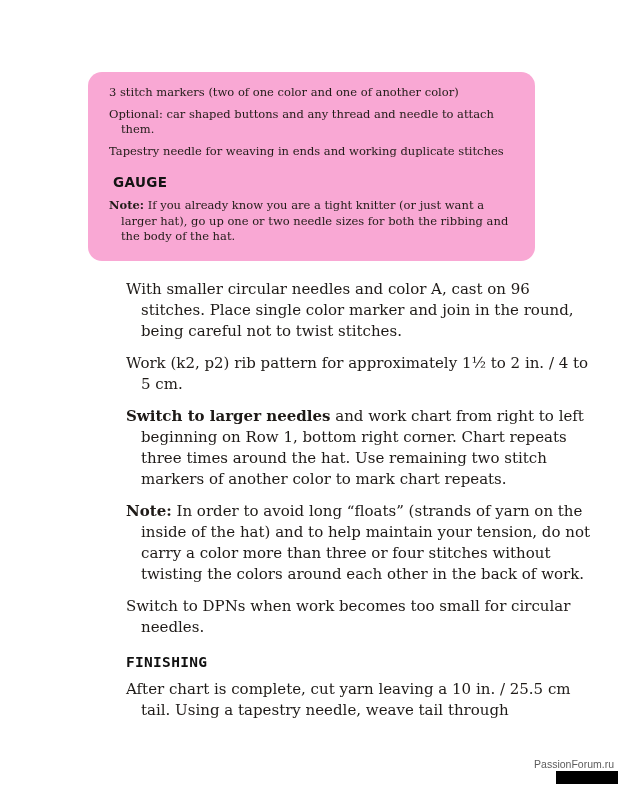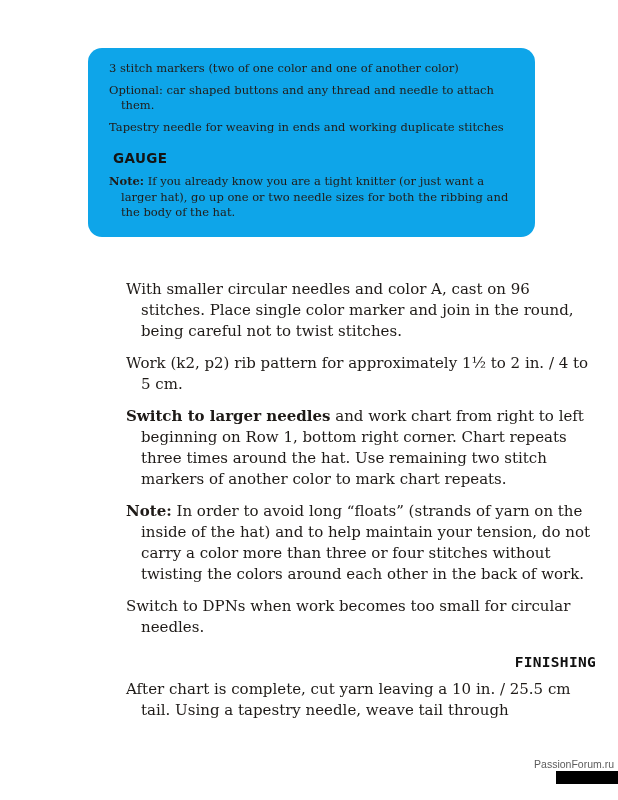--- a/index.html
+++ b/index.html
@@ -11,25 +11,25 @@
     overflow: hidden;
     font-family: "DejaVu Serif", serif;
     color: #1e1a17;
   }
   .page { position: absolute; inset: 0; }
 
   
   .box {
     position: absolute;
     left: 88px;
-    top: 48px;
+    top: 72px;
     width: 447px;
     box-sizing: border-box;
     padding: 13px 22px 10px 21px;
-    background: #0ea5e9;
+    background: #f9a8d4;
     border-radius: 14px;
   }
   .box-item {
     font-size: 11.5px;
     line-height: 15.5px;
     margin: 0 0 6px 0;
     padding-left: 12px;
     text-indent: -12px;
     color: #211c18;
   }
@@ -59,21 +59,20 @@
   }
   .bi { font-weight: bold; }
   b { font-weight: bold; }
   .finishing {
     font-family: "DejaVu Sans Mono", "Liberation Mono", monospace;
     font-weight: bold;
     font-size: 14.5px;
     letter-spacing: 0.3px;
     color: #111111;
     margin: 16px 0 9px 0;
-    text-align: right;
   }
 
   
   .watermark {
     position: absolute;
     right: 0;
     bottom: 16px;
     text-align: right;
   }
   .wm-text {

